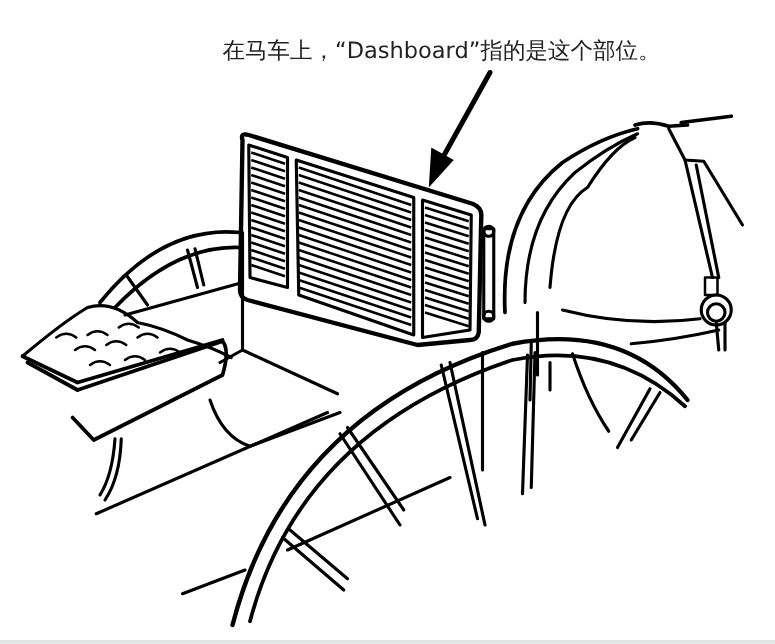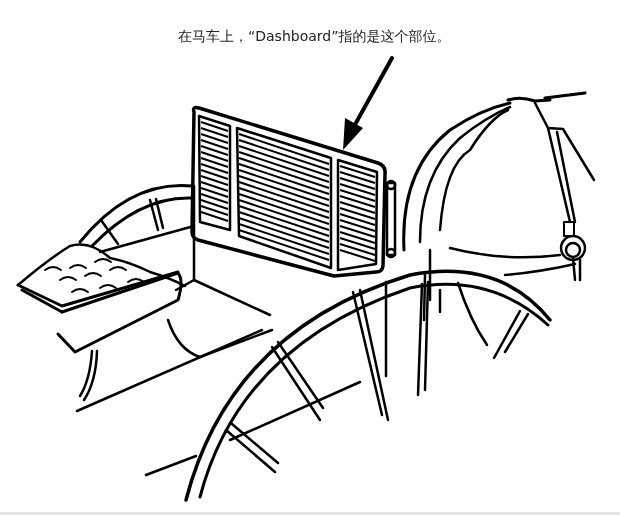--- a/index.html
+++ b/index.html
@@ -1,19 +1,19 @@
 <!DOCTYPE html>
 <html><head>
 <meta charset="utf-8">
 <style>
   html, body { margin: 0; padding: 0; background: #ffffff; }
   body { width: 620px; height: 515px; position: relative; overflow: hidden; font-family: "DejaVu Sans", sans-serif; }
   .caption {
     position: absolute; left: 178px; top: 28px; width: 440px;
-    font-size: 14px; color: #222222; letter-spacing: 0px; white-space: nowrap;
+    font-size: 18px; color: #222222; letter-spacing: 0px; white-space: nowrap;
     font-family: "DejaVu Sans", sans-serif;
   }
   .illustration { position: absolute; left: 0; top: 0; width: 620px; height: 512px; }
   .footer-band { position: absolute; left: 0; top: 512px; width: 620px; height: 3px; background: #e2e5e4; }
   svg .ln { fill: none; stroke: #000; stroke-linecap: round; stroke-linejoin: round; }
 </style>
 </head>
 <body>
 
 <div class="caption">在马车上，“Dashboard”指的是这个部位。</div>

